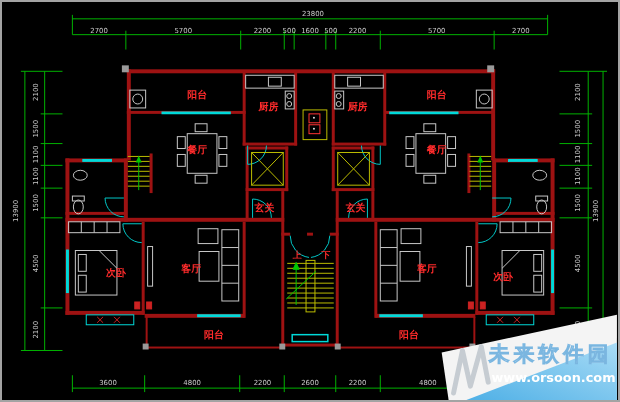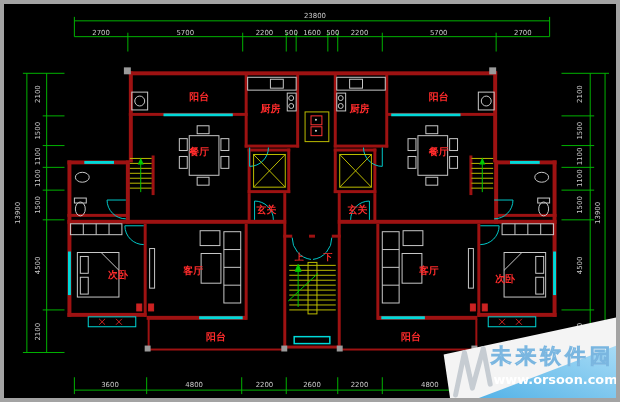--- a/index.html
+++ b/index.html
@@ -1,16 +1,16 @@
 <!DOCTYPE html>
 <html><head>
 <meta charset="utf-8">
 <style>
   html,body{margin:0;padding:0;background:#1a1a1a;}
-  .frame{position:relative;width:620px;height:402px;background:#000;border:4px solid #a3a3a3;box-sizing:border-box;overflow:hidden;font-family:"DejaVu Sans",sans-serif;}
+  .frame{position:relative;width:620px;height:402px;background:#000;border:2px solid #a3a3a3;box-sizing:border-box;overflow:hidden;font-family:"DejaVu Sans",sans-serif;}
   svg{display:block;}
   text{font-family:"DejaVu Sans",sans-serif;}
   .dimtxt{fill:#c9c9c9;font-size:7px;}
   .roomtxt{fill:#ff2b2b;font-size:10px;font-weight:bold;}
   .stairtxt{fill:#ff2b2b;font-size:9px;font-weight:bold;}
 </style>
 </head>
 <body>
 
 <div class="frame">

